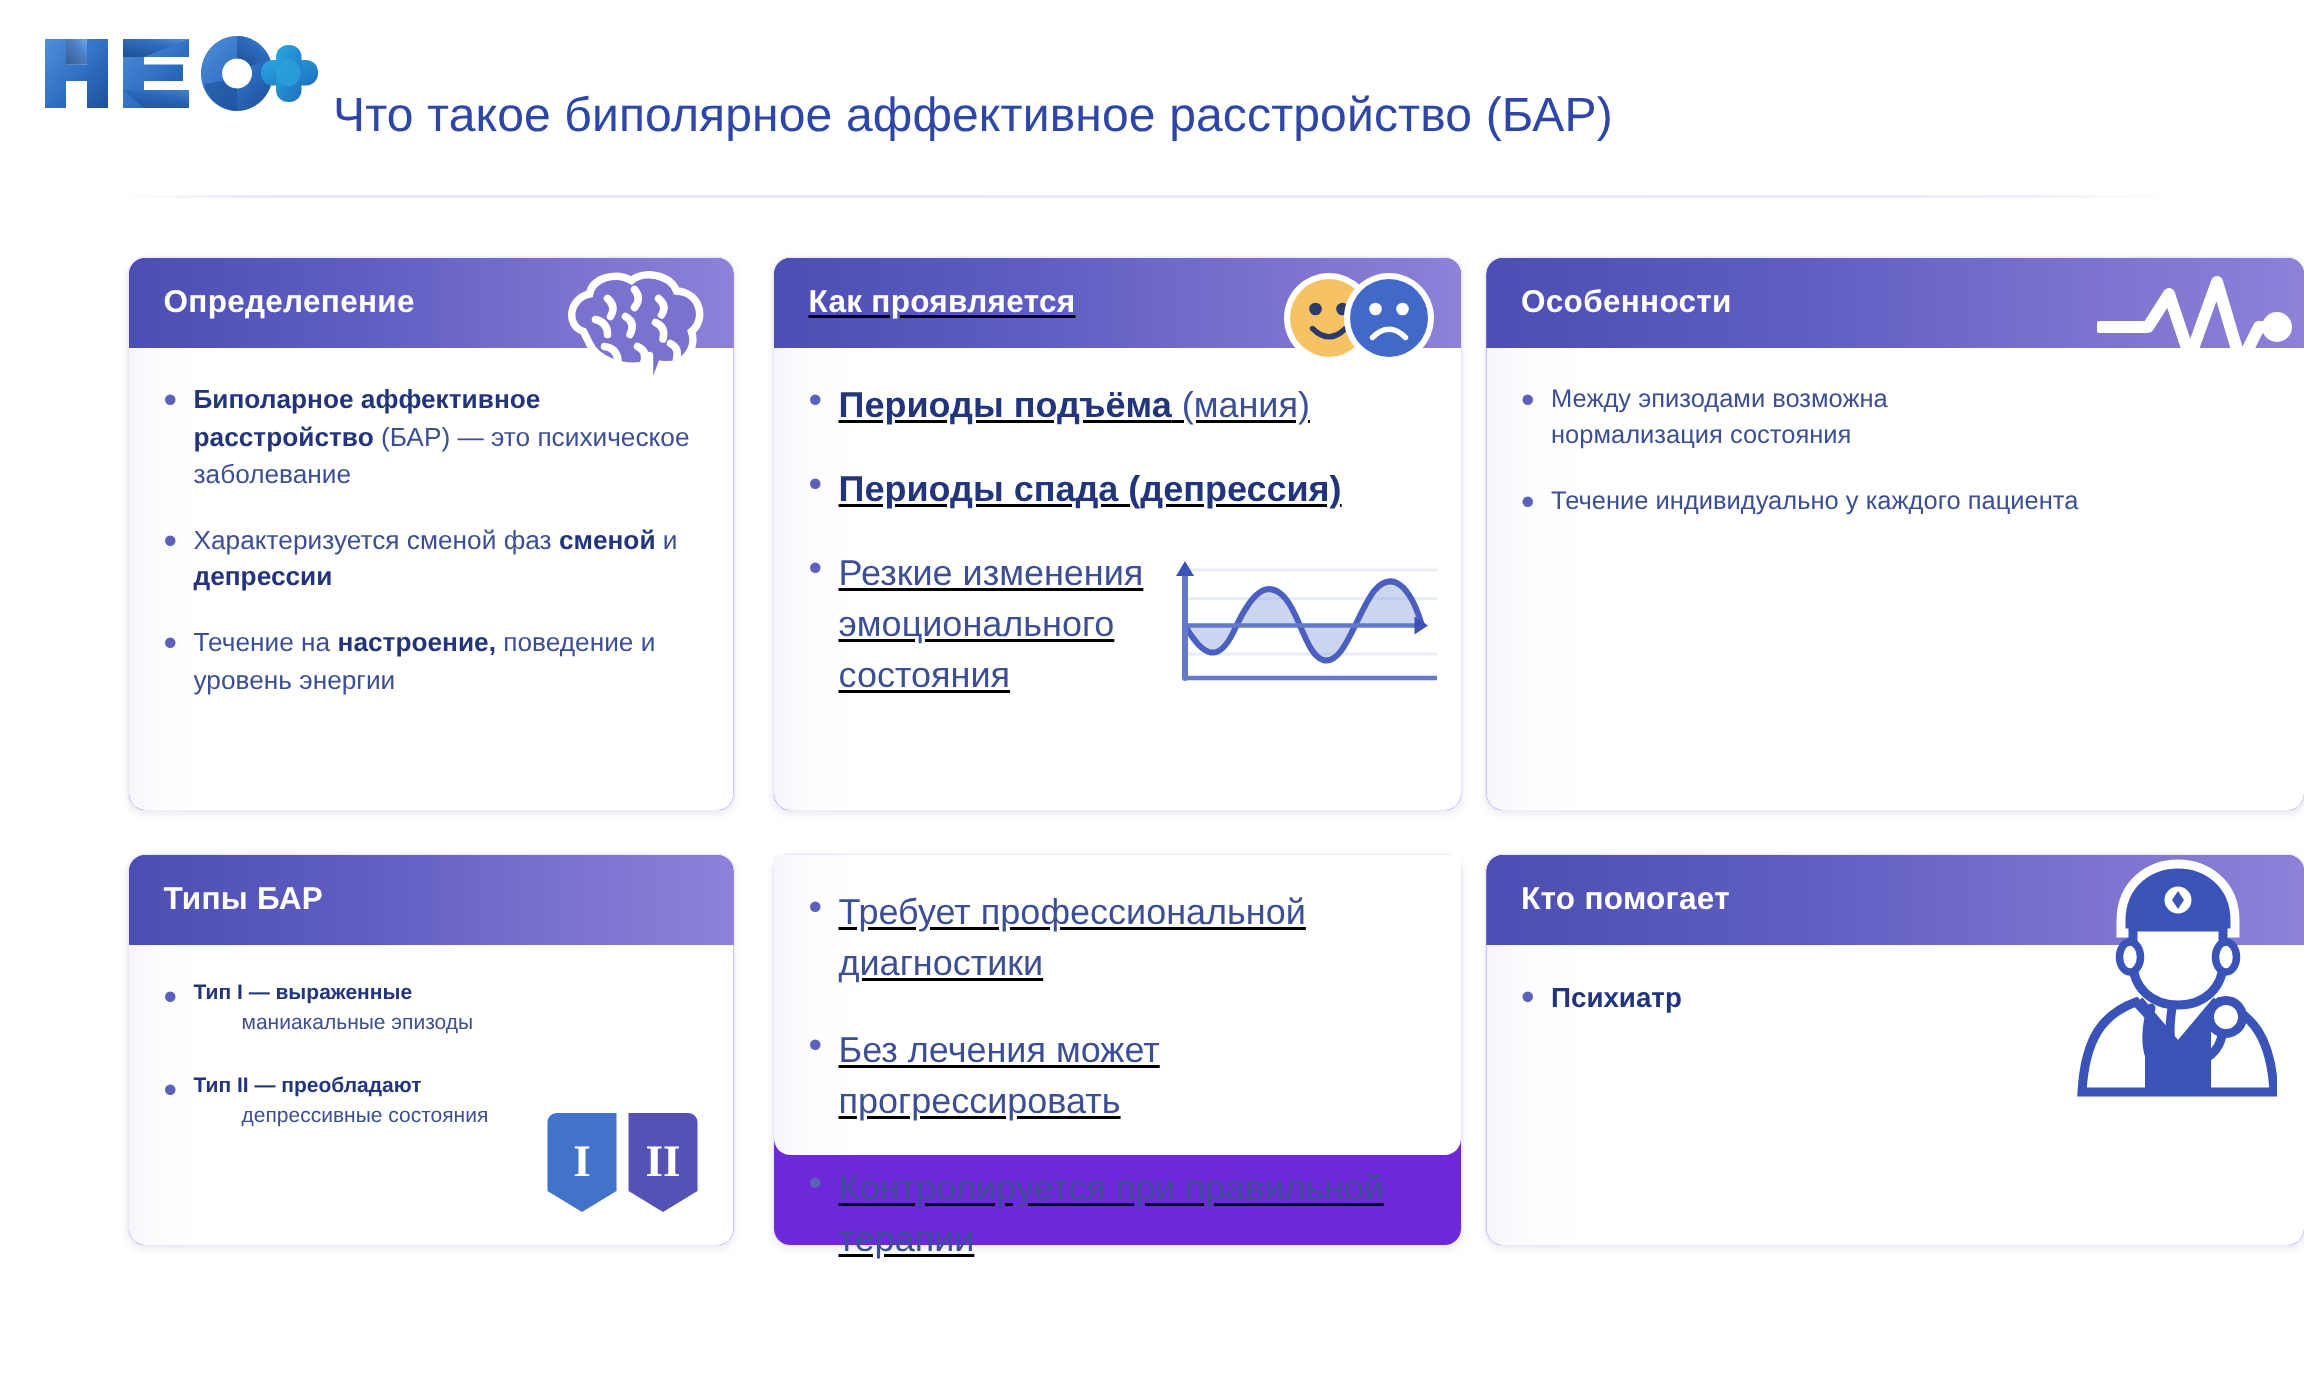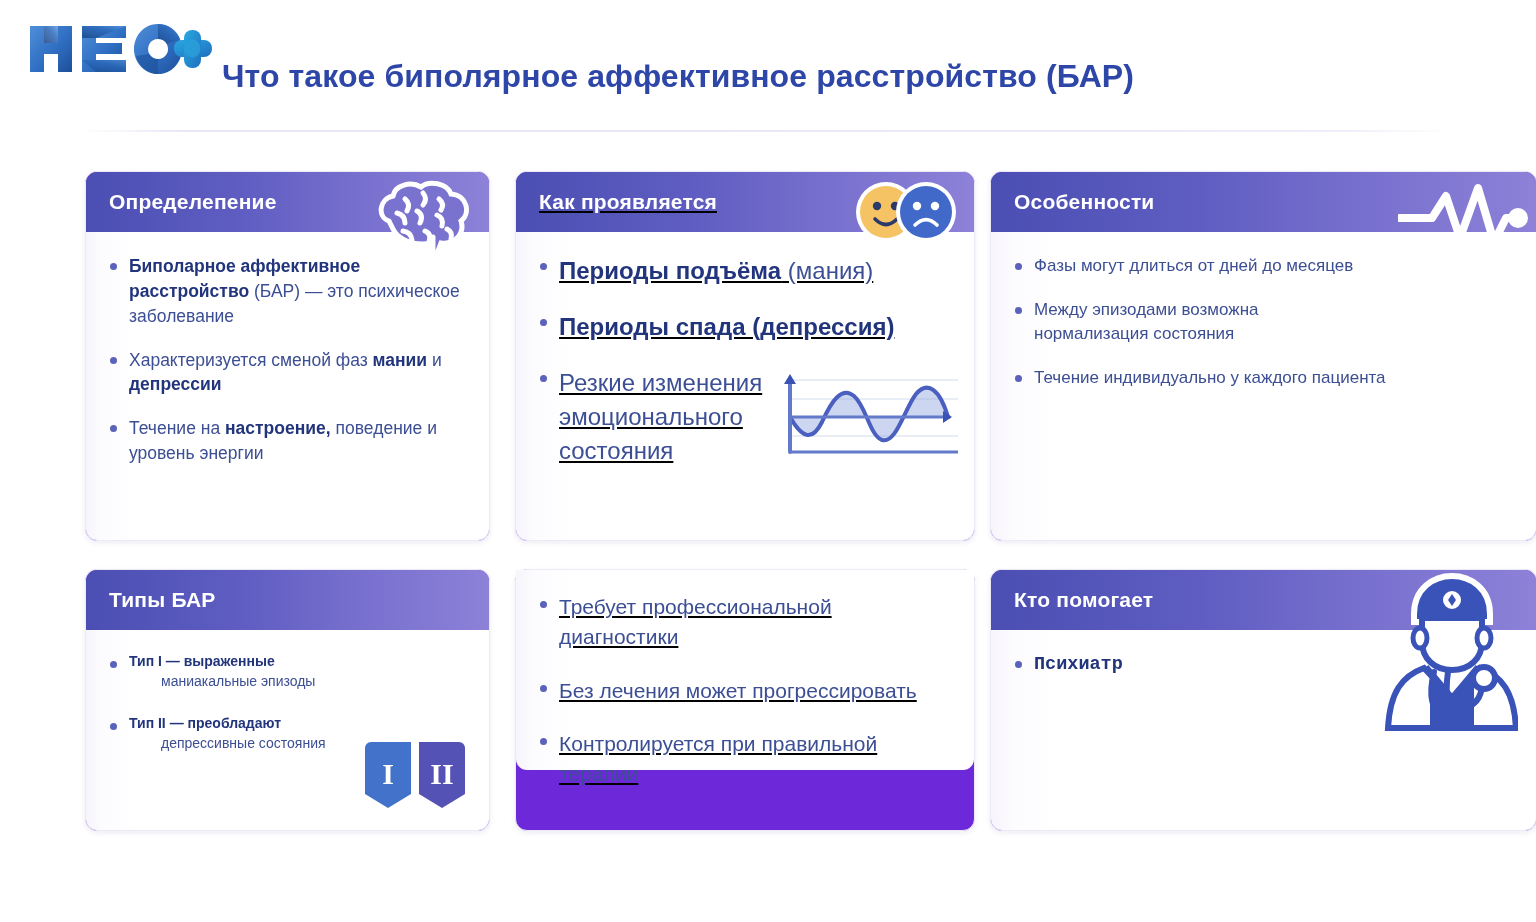--- a/index.html
+++ b/index.html
@@ -34,21 +34,21 @@
     top: 16px;
     width: 195px;
     height: 62px;
   }
 
   .page-title {
     position: absolute;
     left: 222px;
     top: 58px;
     font-size: 32px;
-    font-weight: 700;
+    font-weight: 400;
     color: #2d46a8;
     letter-spacing: 0.1px;
     white-space: nowrap;
   }
 
   .title-divider {
     position: absolute;
     left: 80px;
     top: 130px;
     width: 1372px;
@@ -134,22 +134,22 @@
 
   .b  { font-weight: 700; color: #22357c; }
   .n  { font-weight: 400; color: #3c4e94; }
   .sub { display: block; padding-left: 32px; font-weight: 400; color: #3c4e94; }
 
   
   .card-def ul.bullets > li { font-size: 17.5px; margin-bottom: 19px; }
   .card-manifest ul.bullets > li { font-size: 24px; margin-bottom: 22px; }
   .card-features ul.bullets > li { font-size: 17px; margin-bottom: 20px; }
   .card-types ul.bullets > li { font-size: 14px; margin-bottom: 22px; }
-  .card-important ul.bullets > li { font-size: 21px; margin-bottom: 24px; }
-  .card-who ul.bullets > li { font-size: 18.5px; margin-bottom: 19px; font-family: Liberation Mono, monospace; }
+  .card-important ul.bullets > li { font-size: 24px; margin-bottom: 24px; }
+  .card-who ul.bullets > li { font-size: 18.5px; margin-bottom: 19px; }
 
   
   .head-icon {
     position: absolute;
     z-index: 2;
     pointer-events: none;
   }
   .icon-brain   { right: 6px;  top: 3px;  width: 112px; height: 90px; }
   .icon-faces   { right: 14px; top: 8px;  width: 110px; height: 62px; }
   .icon-pulse   { right: 8px;  top: 10px; width: 130px; height: 70px; }
@@ -241,21 +241,21 @@
             </g>
           </svg>
         </span>
       </div>
       <div class="card-body">
         <ul class="bullets">
           <li>
             <span class="b">Биполарное аффективное расстройство</span><span class="n"> (БАР) — это психическое заболевание</span>
           </li>
           <li>
-            <span class="n">Характеризуется сменой фаз </span><span class="b">мании</span><span class="n"> и </span><span class="b">депрессии</span>
+            <span class="n">Характеризуется сменой фаз </span><span class="b">сменой</span><span class="n"> и </span><span class="b">депрессии</span>
           </li>
           <li>
             <span class="n">Течение на </span><span class="b">настроение,</span><span class="n"> поведение и уровень энергии</span>
           </li>
         </ul>
       </div>
     </div>
 
     <div class="card card-manifest col-2 row-1">
       <div class="card-head">
@@ -311,23 +311,20 @@
         <span class="card-head-title">Особенности</span>
         <span class="head-icon icon-pulse">
           <svg viewBox="0 0 130 70" width="130" height="70">
             <polyline points="2,36 34,36 48,14 62,56 80,6 96,60 108,36 118,36" fill="none" stroke="#ffffff" stroke-width="8" stroke-linecap="round" stroke-linejoin="round"></polyline>
             <circle cx="120" cy="36" r="10" fill="#ffffff"></circle>
           </svg>
         </span>
       </div>
       <div class="card-body">
         <ul class="bullets">
-          <li>
-            <span class="n">Фазы могут длиться от дней до месяцев</span>
-          </li>
           <li style="max-width:310px">
             <span class="n">Между эпизодами возможна нормализация состояния</span>
           </li>
           <li>
             <span class="n">Течение индивидуально у каждого пациента</span>
           </li>
         </ul>
       </div>
     </div>
 

